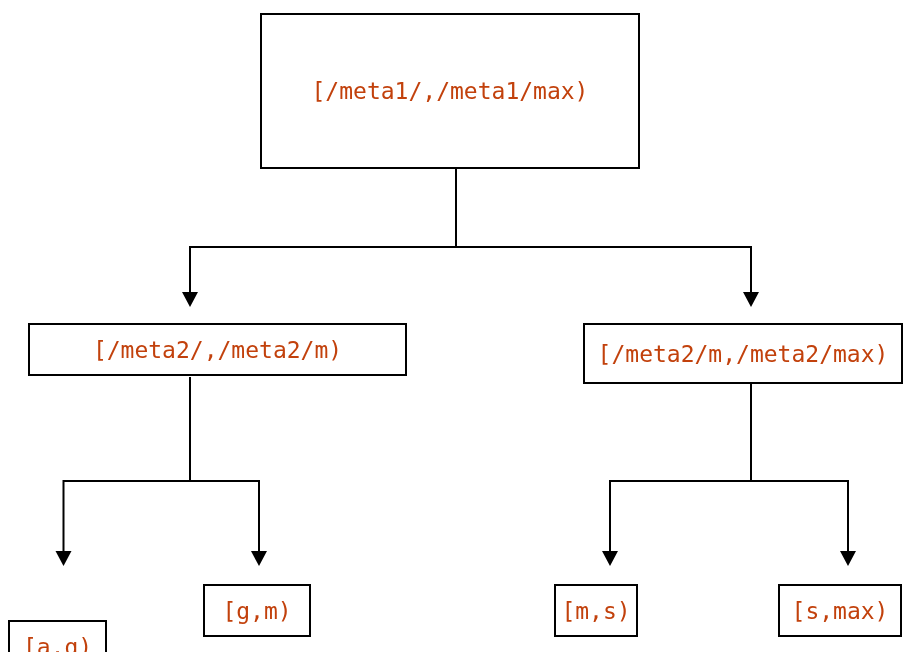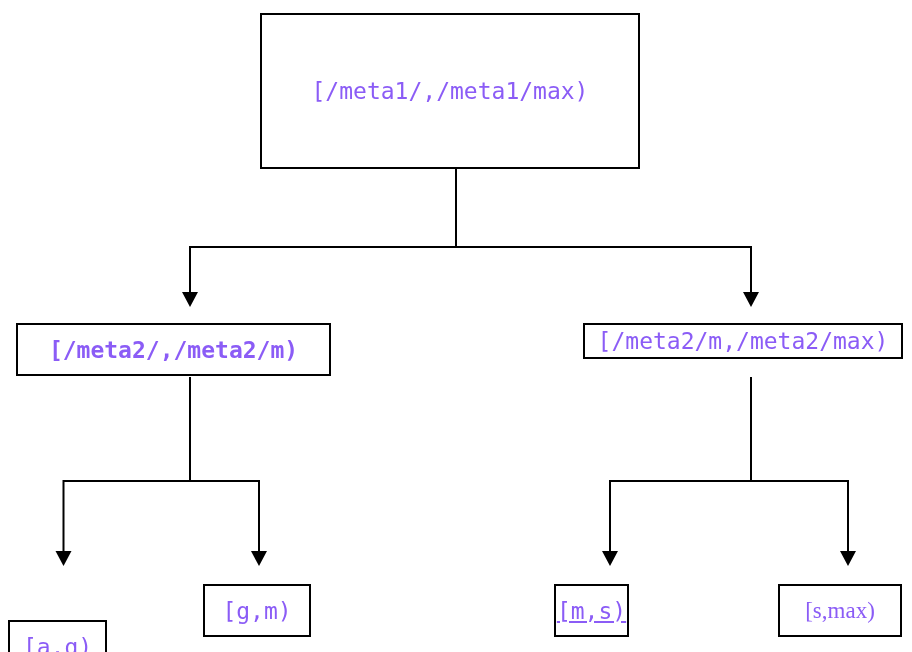--- a/index.html
+++ b/index.html
@@ -24,30 +24,30 @@
   .node {
     position: absolute;
     box-sizing: border-box;
     border: 2px solid #000000;
     background: #ffffff;
     display: flex;
     align-items: center;
     justify-content: center;
     font-family: "DejaVu Sans Mono", "Liberation Mono", monospace;
     font-size: 23px;
-    color: #8b5cf6;
+    color: #c2410c;
     white-space: nowrap;
   }
   #node-root { left: 260px; top: 13px;  width: 380px; height: 156px; }
-  #node-l    { left: 16px;  top: 323px; width: 315px; height: 53px; font-weight: bold; }
-  #node-r    { left: 583px; top: 323px; width: 320px; height: 36px; }
+  #node-l    { left: 28px;  top: 323px; width: 379px; height: 53px; }
+  #node-r    { left: 583px; top: 323px; width: 320px; height: 61px; }
   #leaf-0    { left: 8px;   top: 584px; width: 99px;  height: 53px; margin-top: 36px; }
   #leaf-1    { left: 203px; top: 584px; width: 108px;  height: 53px; }
-  #leaf-2    { left: 554px; top: 584px; width: 75px;  height: 53px; text-decoration: underline; }
-  #leaf-3    { left: 778px; top: 584px; width: 124px; height: 53px; font-family: Liberation Serif, serif; }
+  #leaf-2    { left: 554px; top: 584px; width: 84px;  height: 53px; }
+  #leaf-3    { left: 778px; top: 584px; width: 124px; height: 53px; }
 </style>
 </head>
 <body>
 
 <div class="canvas">
 
   <svg class="connectors" viewBox="0 0 912 652" xmlns="http://www.w3.org/2000/svg">
 
     <g stroke="#000000" stroke-width="2" fill="none">
       <path d="M456 169 L456 247"></path>

